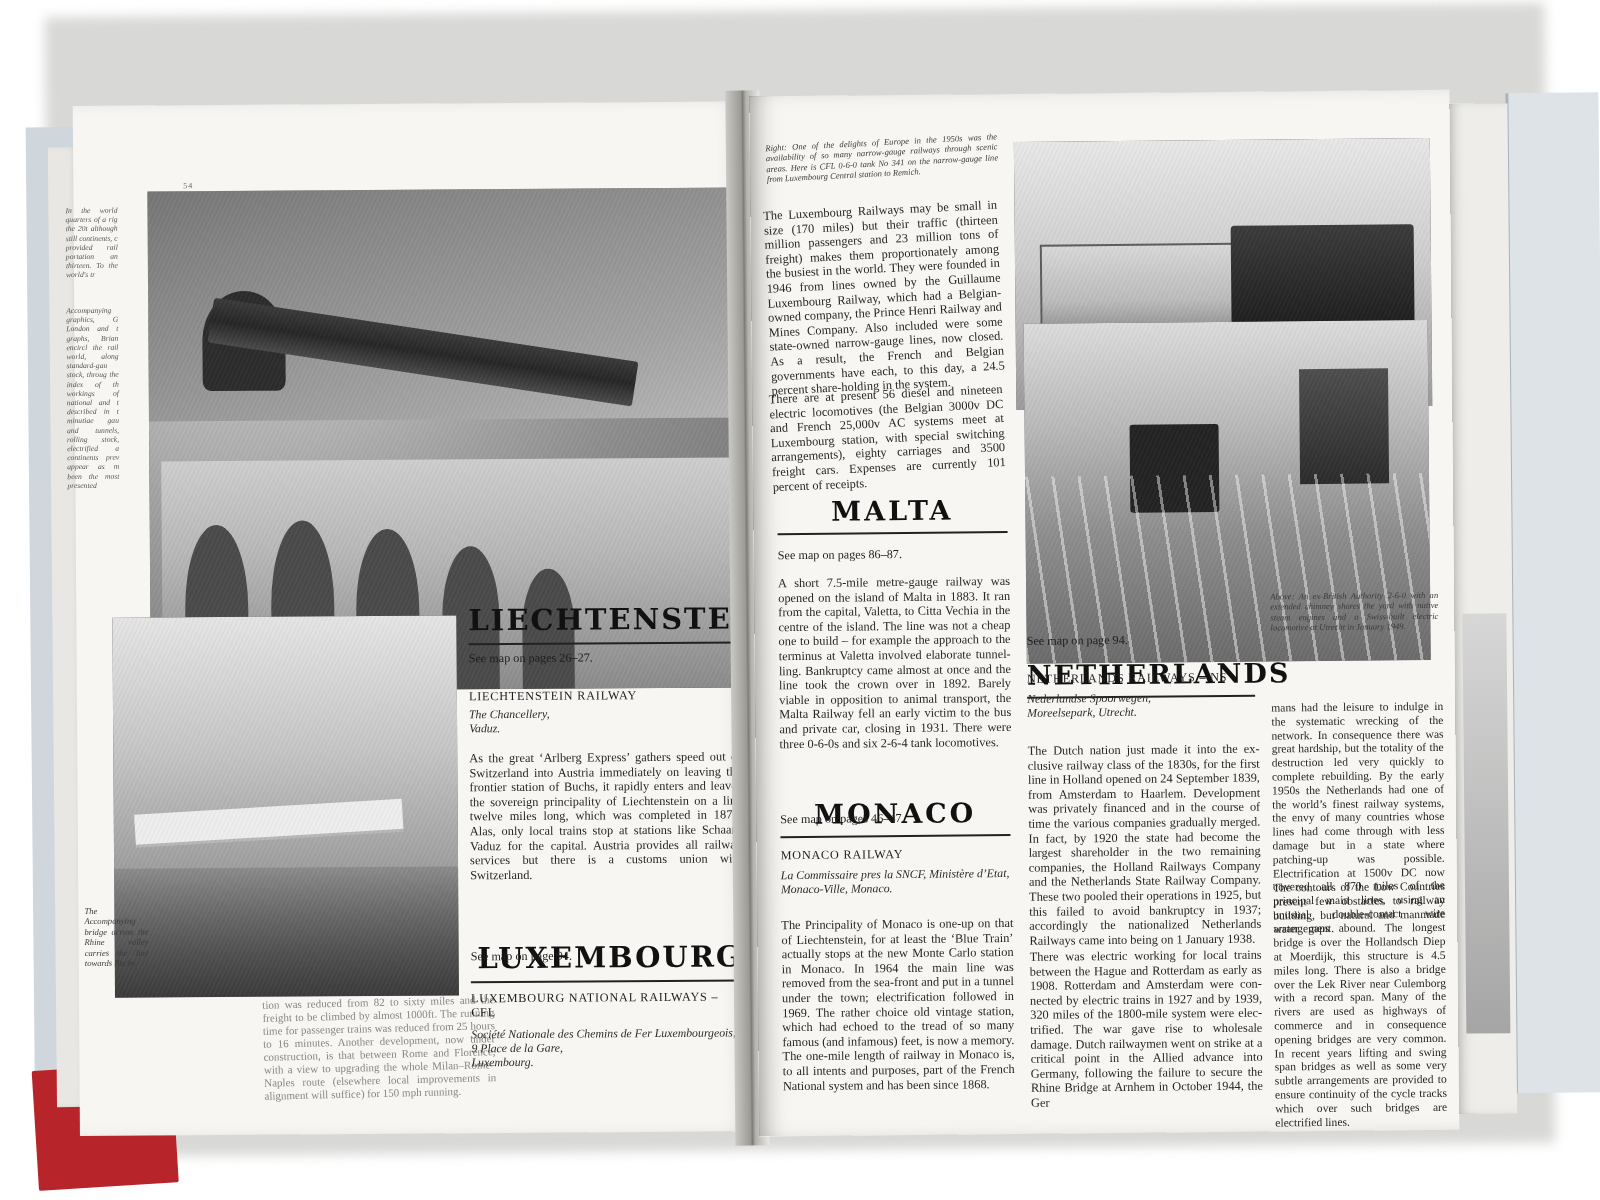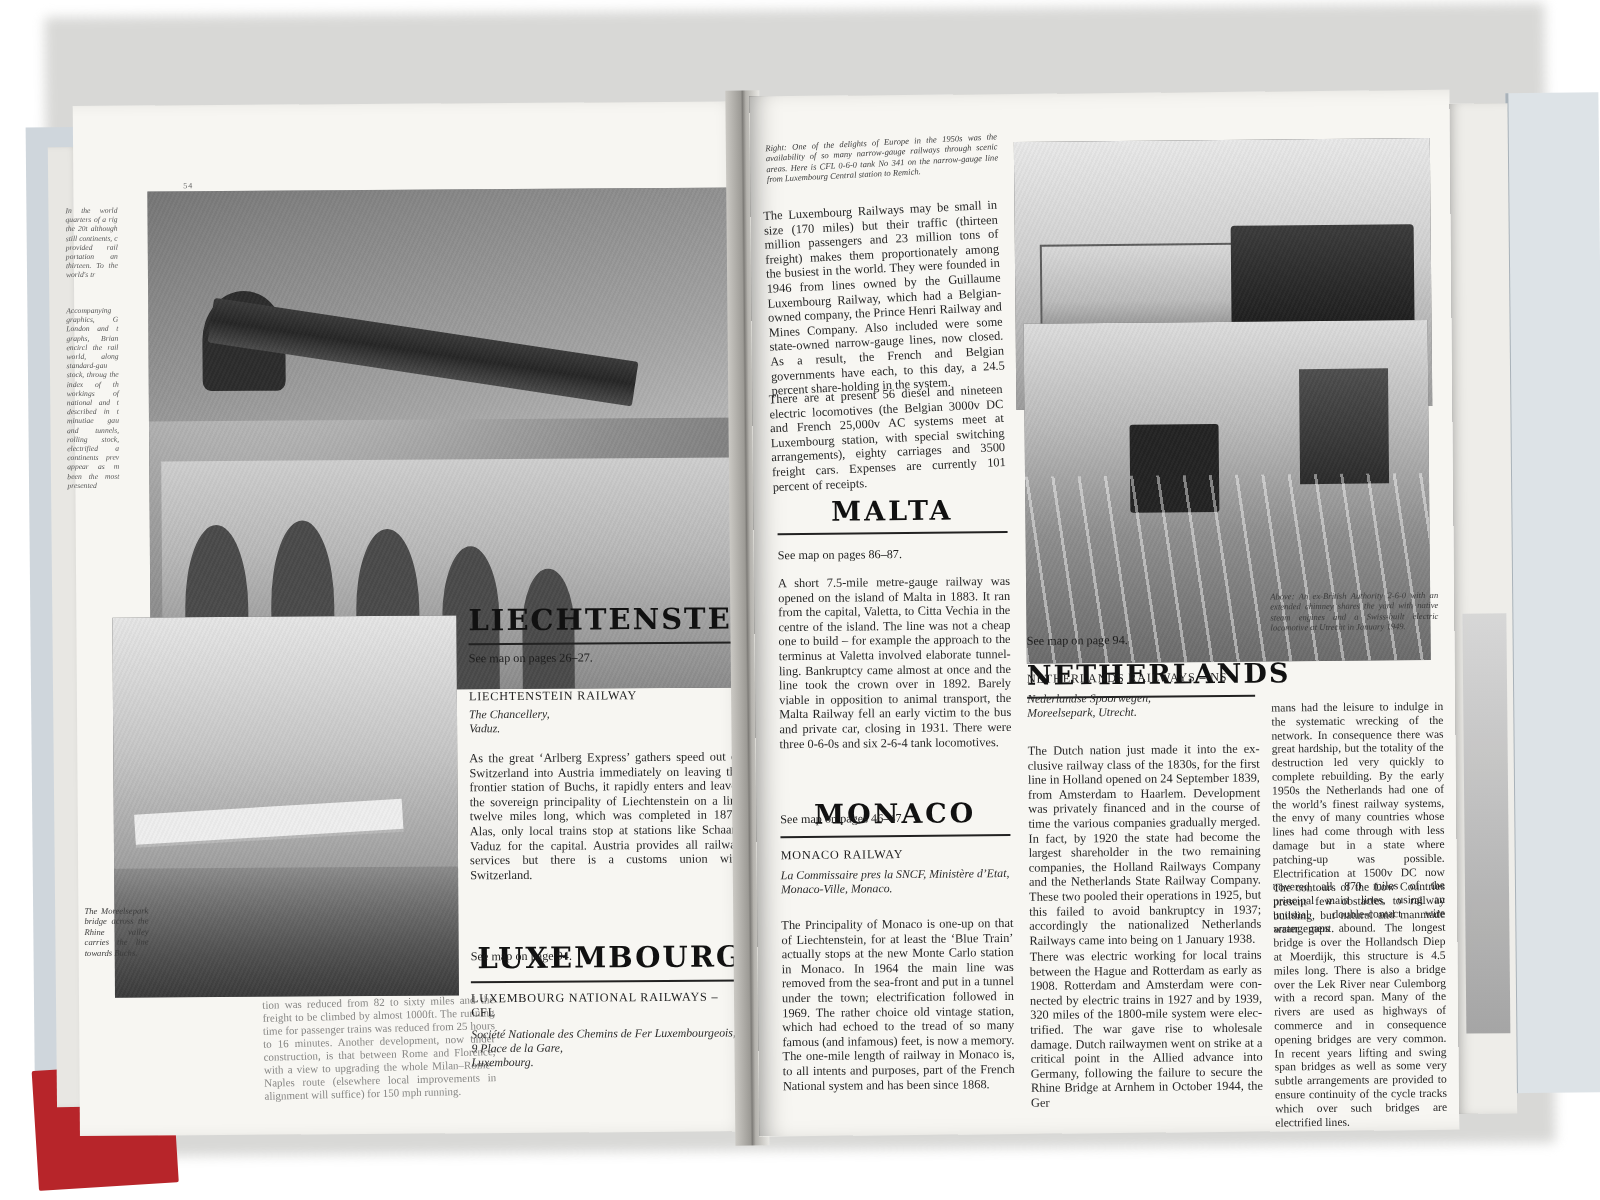--- a/index.html
+++ b/index.html
@@ -255,21 +255,21 @@
         <div class="ph-grain"></div>
       </div>
 
       <div class="photo" style="left:36px;top:512px;width:344px;height:380px;">
         <div class="valley"></div>
         <div class="valley-bridge"></div>
         <div class="valley-dark"></div>
         <div class="ph-grain"></div>
       </div>
 
-      <div class="col caption" style="left:6px;top:800px;width:64px;">The Moreelsepark bridge across the Rhine valley carries the line towards Buchs.</div>
+      <div class="col caption" style="left:6px;top:800px;width:64px;">The Accompanying bridge across the Rhine valley carries the line towards Buchs.</div>
 
       <div class="col body-text" style="left:184px;top:892px;width:232px;opacity:.55;transform:rotate(-1deg);font-size:11px;line-height:13px;">tion was reduced from 82 to sixty miles and the freight to be climbed by almost 1000ft. The running time for passenger trains was reduced from 25 hours to 16 minutes. Another development, now under construction, is that between Rome and Florence, with a view to upgrading the whole Milan–Rome–Naples route (elsewhere local improvements in alignment will suffice) for 150 mph running.</div>
 
       <div class="col head-wrap" style="left:392px;top:500px;width:272px;">
         <div class="country-head">LIECHTENSTEIN</div>
         <div class="rule"></div>
       </div>
 
       <div class="col see-map" style="left:392px;top:548px;width:272px;">See map on pages 26–27.</div>
 

